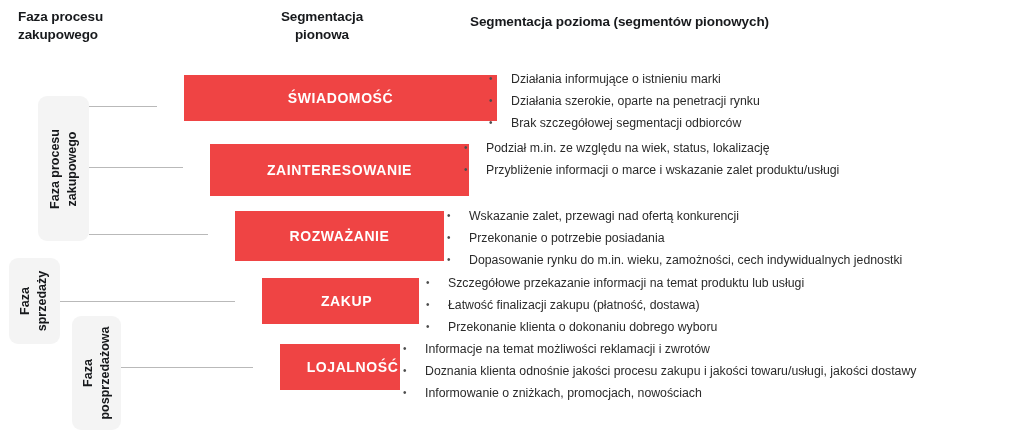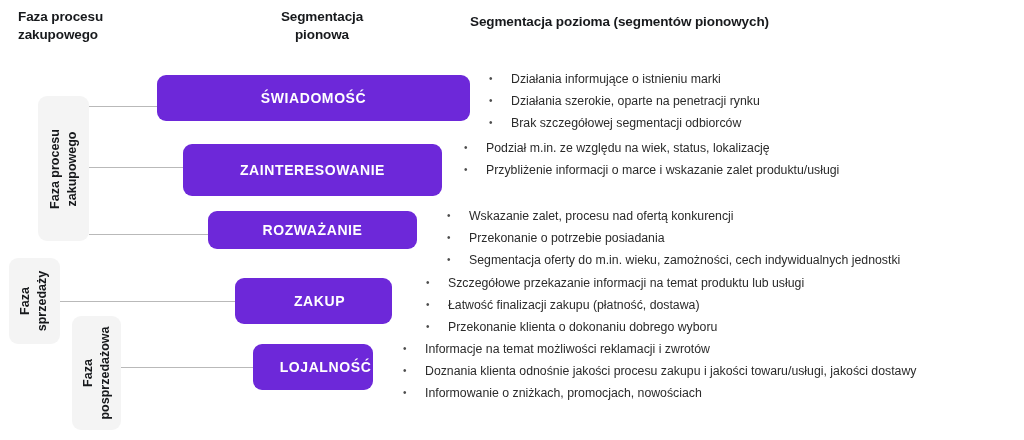--- a/index.html
+++ b/index.html
@@ -50,34 +50,35 @@
   
   .connector{
     position:absolute;
     height:1px;
     background:#b9b9b9;
   }
 
   
   .stage-box{
     position:absolute;
-    background:#6d28d9;
-    border-radius:9px;
+    background:#ef4444;
+    border-radius:0;
     display:flex;
     align-items:center;
     justify-content:center;
     color:#ffffff;
     font-weight:bold;
     font-size:14px;
     letter-spacing:0.6px;
     box-sizing:border-box;
+    margin-left:27px;
   }
   #stage-0{left:157px;top:75px;width:313px;height:46px;}
   #stage-1{left:183px;top:144px;width:259px;height:52px;}
-  #stage-2{left:208px;top:211px;width:209px;height:38px;}
+  #stage-2{left:208px;top:211px;width:209px;height:50px;}
   #stage-3{left:235px;top:278px;width:157px;height:46px;padding-left:12px;}
   #stage-4{left:253px;top:344px;width:120px;height:46px;padding-left:25px;}
 
   
   .bullets{
     position:absolute;
     font-size:12.3px;
     line-height:22px;
     color:#2b2b2b;
     list-style:none;
@@ -146,23 +147,23 @@
   <ul id="bul-0" class="bullets">
     <li>Działania informujące o istnieniu marki</li>
     <li>Działania szerokie, oparte na penetracji rynku</li>
     <li>Brak szczegółowej segmentacji odbiorców</li>
   </ul>
   <ul id="bul-1" class="bullets">
     <li>Podział m.in. ze względu na wiek, status, lokalizację</li>
     <li>Przybliżenie informacji o marce i wskazanie zalet produktu/usługi</li>
   </ul>
   <ul id="bul-2" class="bullets">
-    <li>Wskazanie zalet, procesu nad ofertą konkurencji</li>
+    <li>Wskazanie zalet, przewagi nad ofertą konkurencji</li>
     <li>Przekonanie o potrzebie posiadania</li>
-    <li>Segmentacja oferty do m.in. wieku, zamożności, cech indywidualnych jednostki</li>
+    <li>Dopasowanie rynku do m.in. wieku, zamożności, cech indywidualnych jednostki</li>
   </ul>
   <ul id="bul-3" class="bullets">
     <li>Szczegółowe przekazanie informacji na temat produktu lub usługi</li>
     <li>Łatwość finalizacji zakupu (płatność, dostawa)</li>
     <li>Przekonanie klienta o dokonaniu dobrego wyboru</li>
   </ul>
   <ul id="bul-4" class="bullets">
     <li>Informacje na temat możliwości reklamacji i zwrotów</li>
     <li>Doznania klienta odnośnie jakości procesu zakupu i jakości towaru/usługi, jakości dostawy</li>
     <li>Informowanie o zniżkach, promocjach, nowościach</li>

